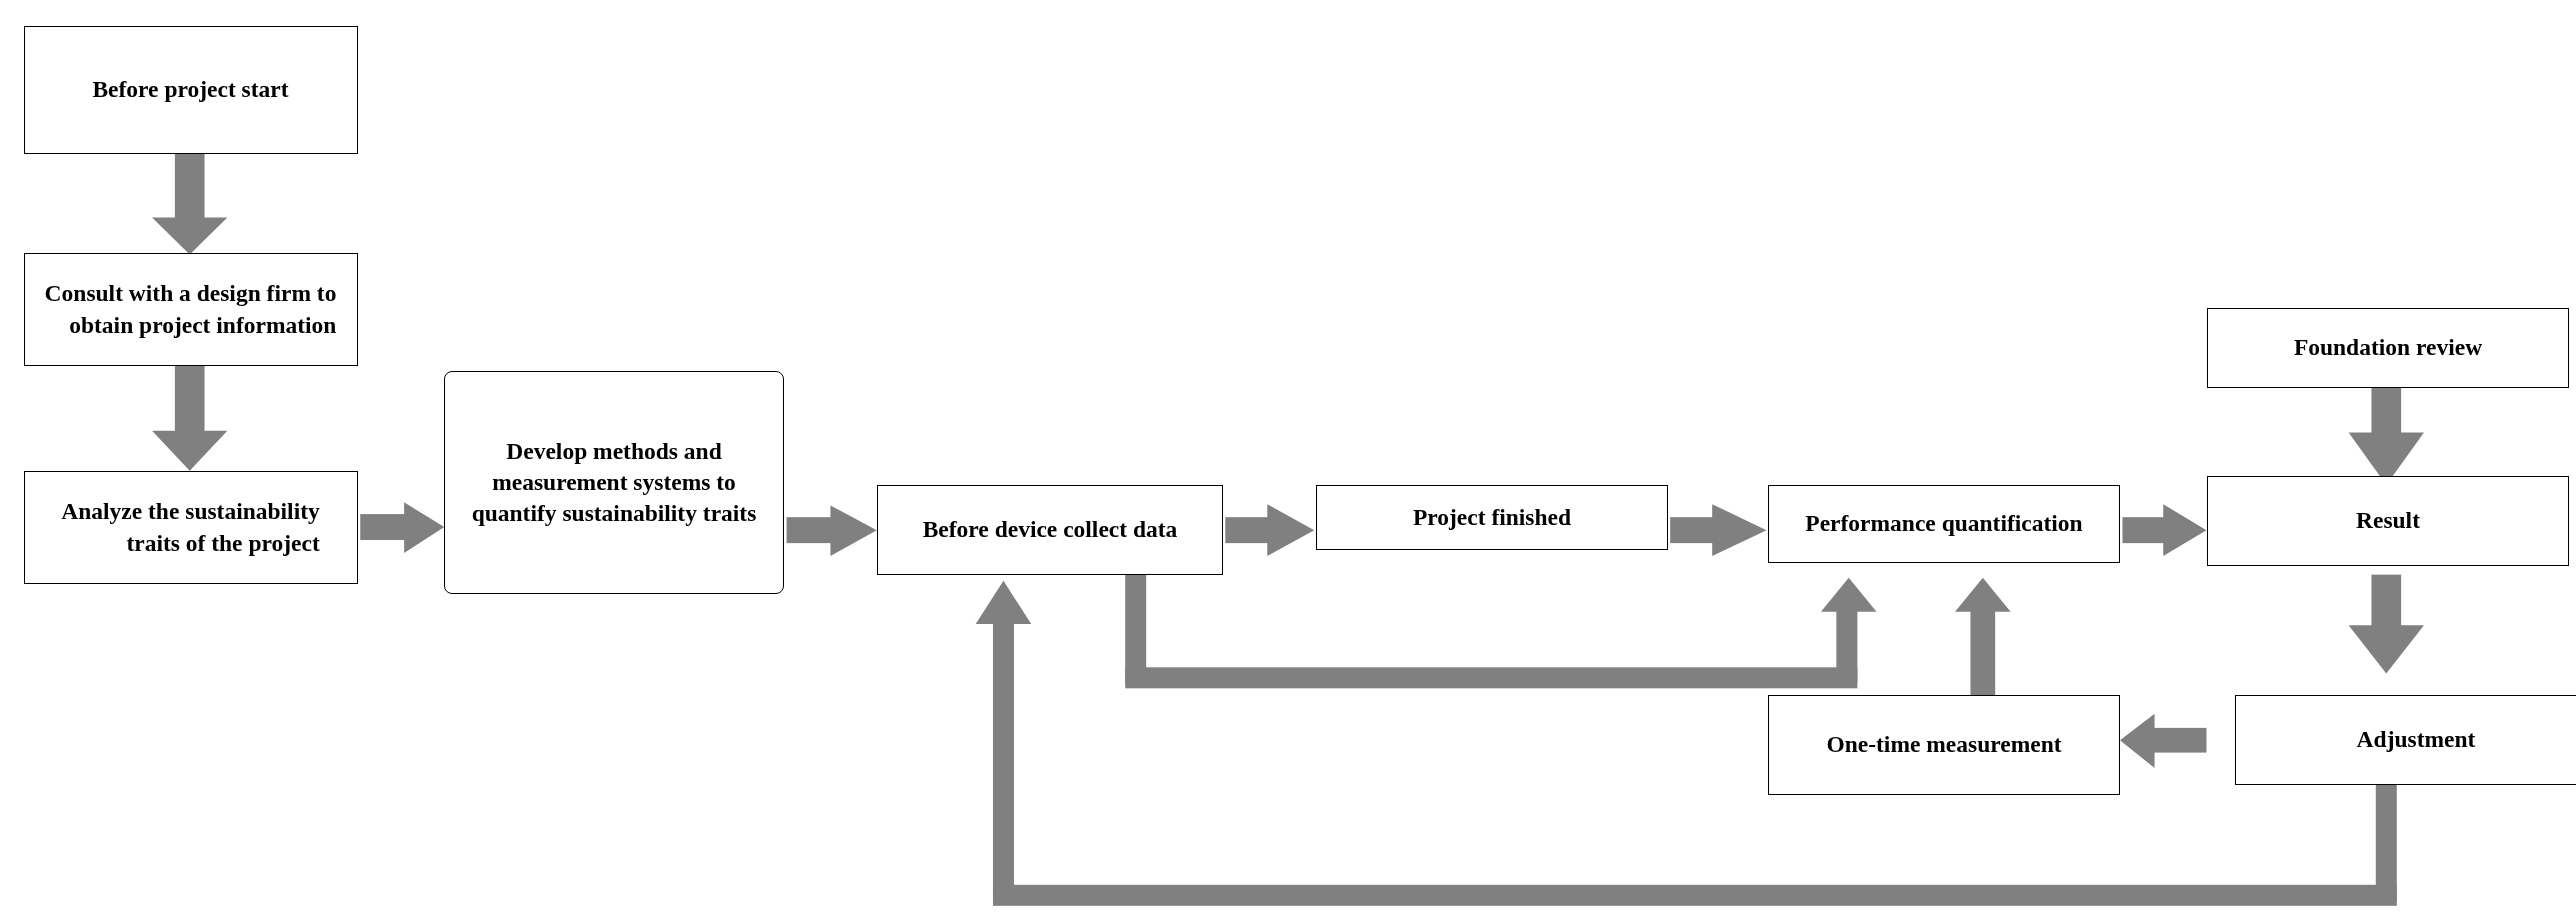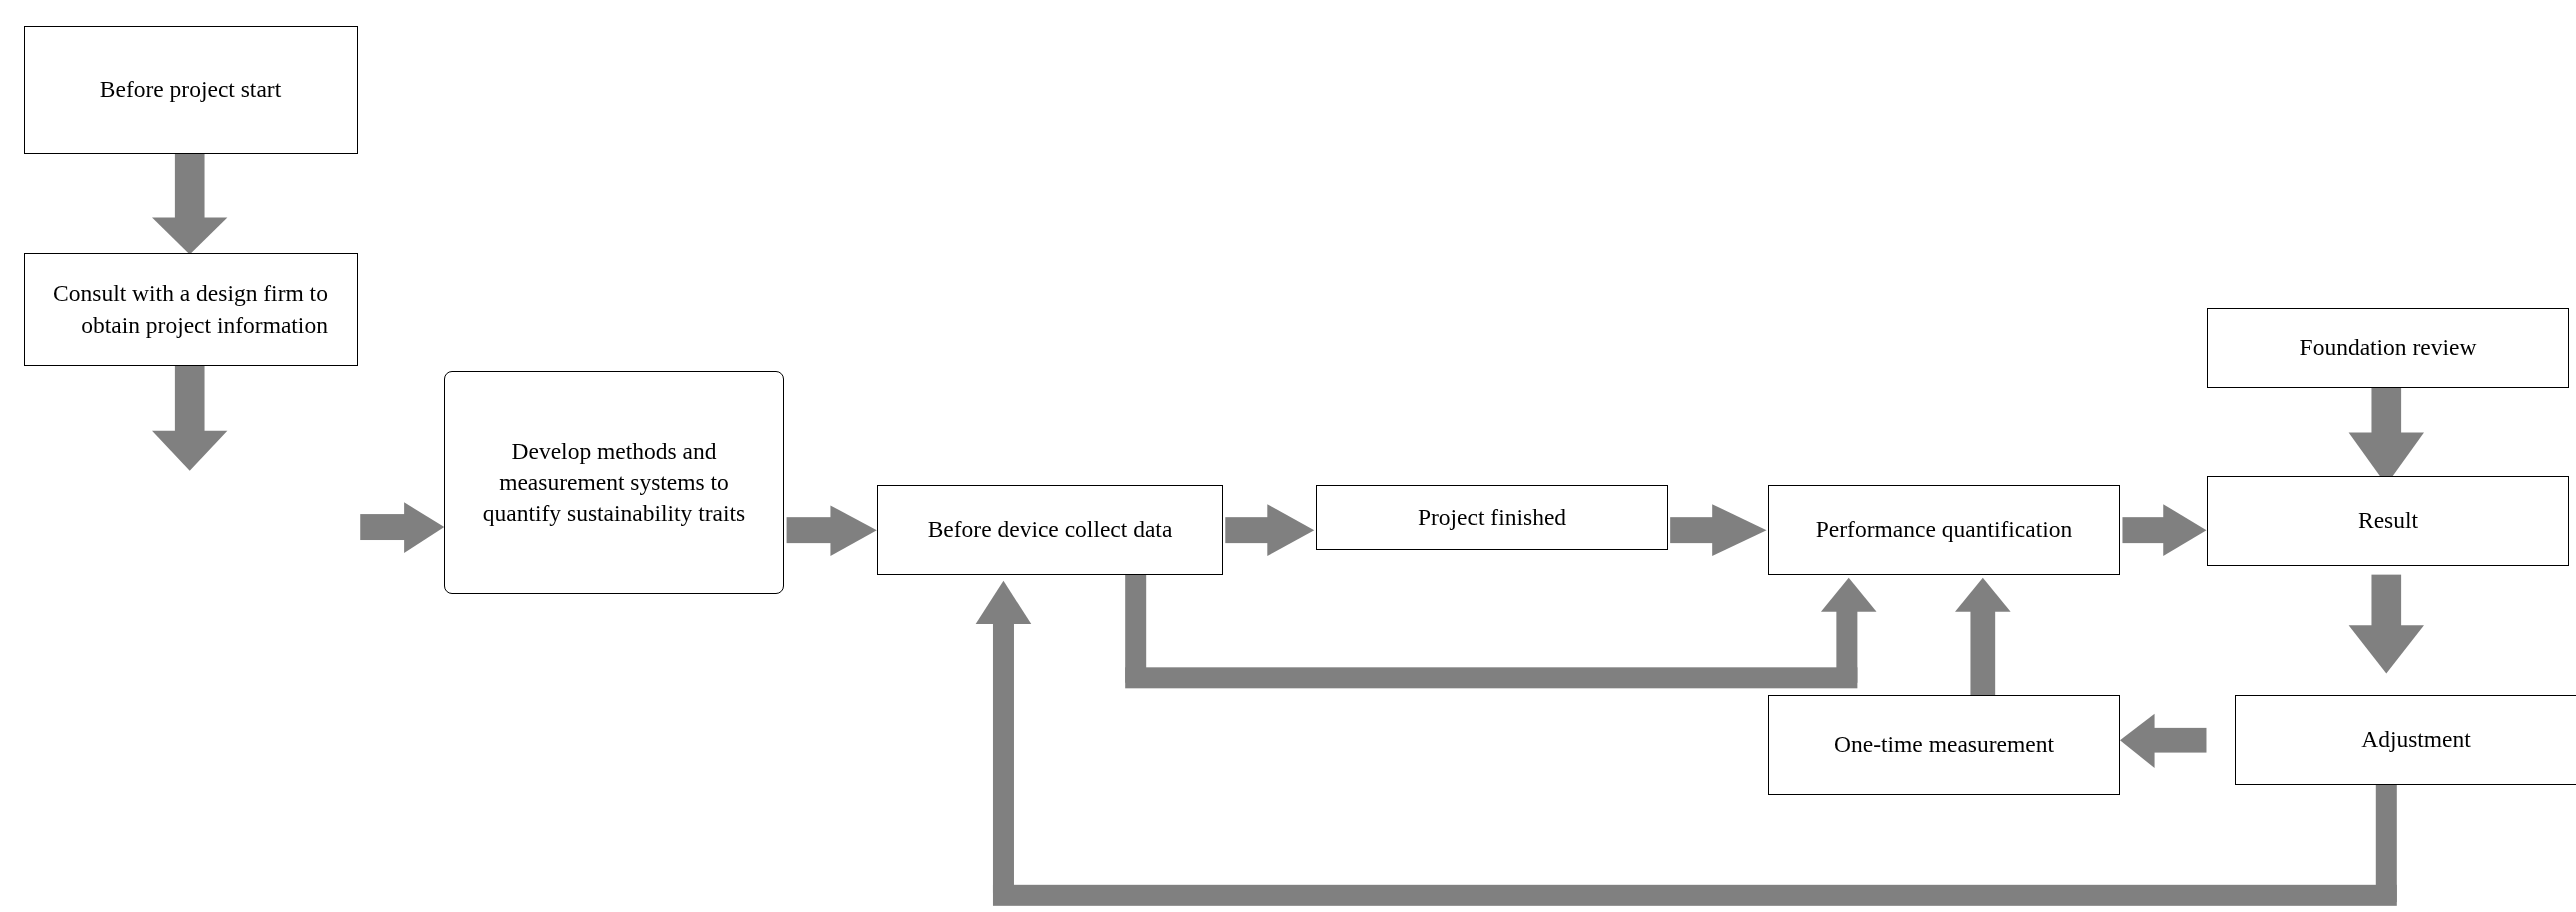--- a/index.html
+++ b/index.html
@@ -27,20 +27,21 @@
     text-align: center;
     z-index: 5;
   }
   .node .label {
     font-family: "Liberation Serif", "DejaVu Serif", serif;
     font-size: 23.5px;
     line-height: 1.32;
     color: #000000;
     padding: 0 8.7px;
     white-space: pre-line;
+    font-weight: bold;
   }
   
   .node.wrap .label { padding: 0 6.2px; text-align: right; }
 
   .connector {
     position: absolute;
     z-index: 2;
   }
   .connector svg { display: block; overflow: visible; }
 </style>
@@ -134,36 +135,40 @@
 
   <div class="node" style="left:23.5px; top:26px; width:334px; height:128px;">
     <span class="label">Before project start</span>
   </div>
 
   <div class="node wrap" style="left:23.5px; top:253px; width:334px; height:113px;">
     <span class="label">Consult with a design firm to
 obtain project information</span>
   </div>
 
+  <div class="node wrap" style="left:23.5px; top:471px; width:334px; height:113px;">
+    <span class="label">Analyze the sustainability
+traits of the project</span>
+  </div>
 
   <div class="node" style="left:444px; top:371px; width:340px; height:223px;border-radius:8px;">
     <span class="label">Develop methods and
 measurement systems to
 quantify sustainability traits</span>
   </div>
 
   <div class="node" style="left:877px; top:485px; width:346px; height:90px;">
     <span class="label">Before device collect data</span>
   </div>
 
   <div class="node" style="left:1316px; top:485px; width:352px; height:65px;">
     <span class="label">Project finished</span>
   </div>
 
-  <div class="node" style="left:1768px; top:485px; width:352px; height:90px;">
+  <div class="node" style="left:1768px; top:485px; width:352px; height:78px;">
     <span class="label">Performance quantification</span>
   </div>
 
   <div class="node" style="left:2207px; top:294px; width:362px; height:80px;margin-top:14px;">
     <span class="label">Foundation review</span>
   </div>
 
   <div class="node" style="left:2207px; top:476px; width:362px; height:90px;">
     <span class="label">Result</span>
   </div>

